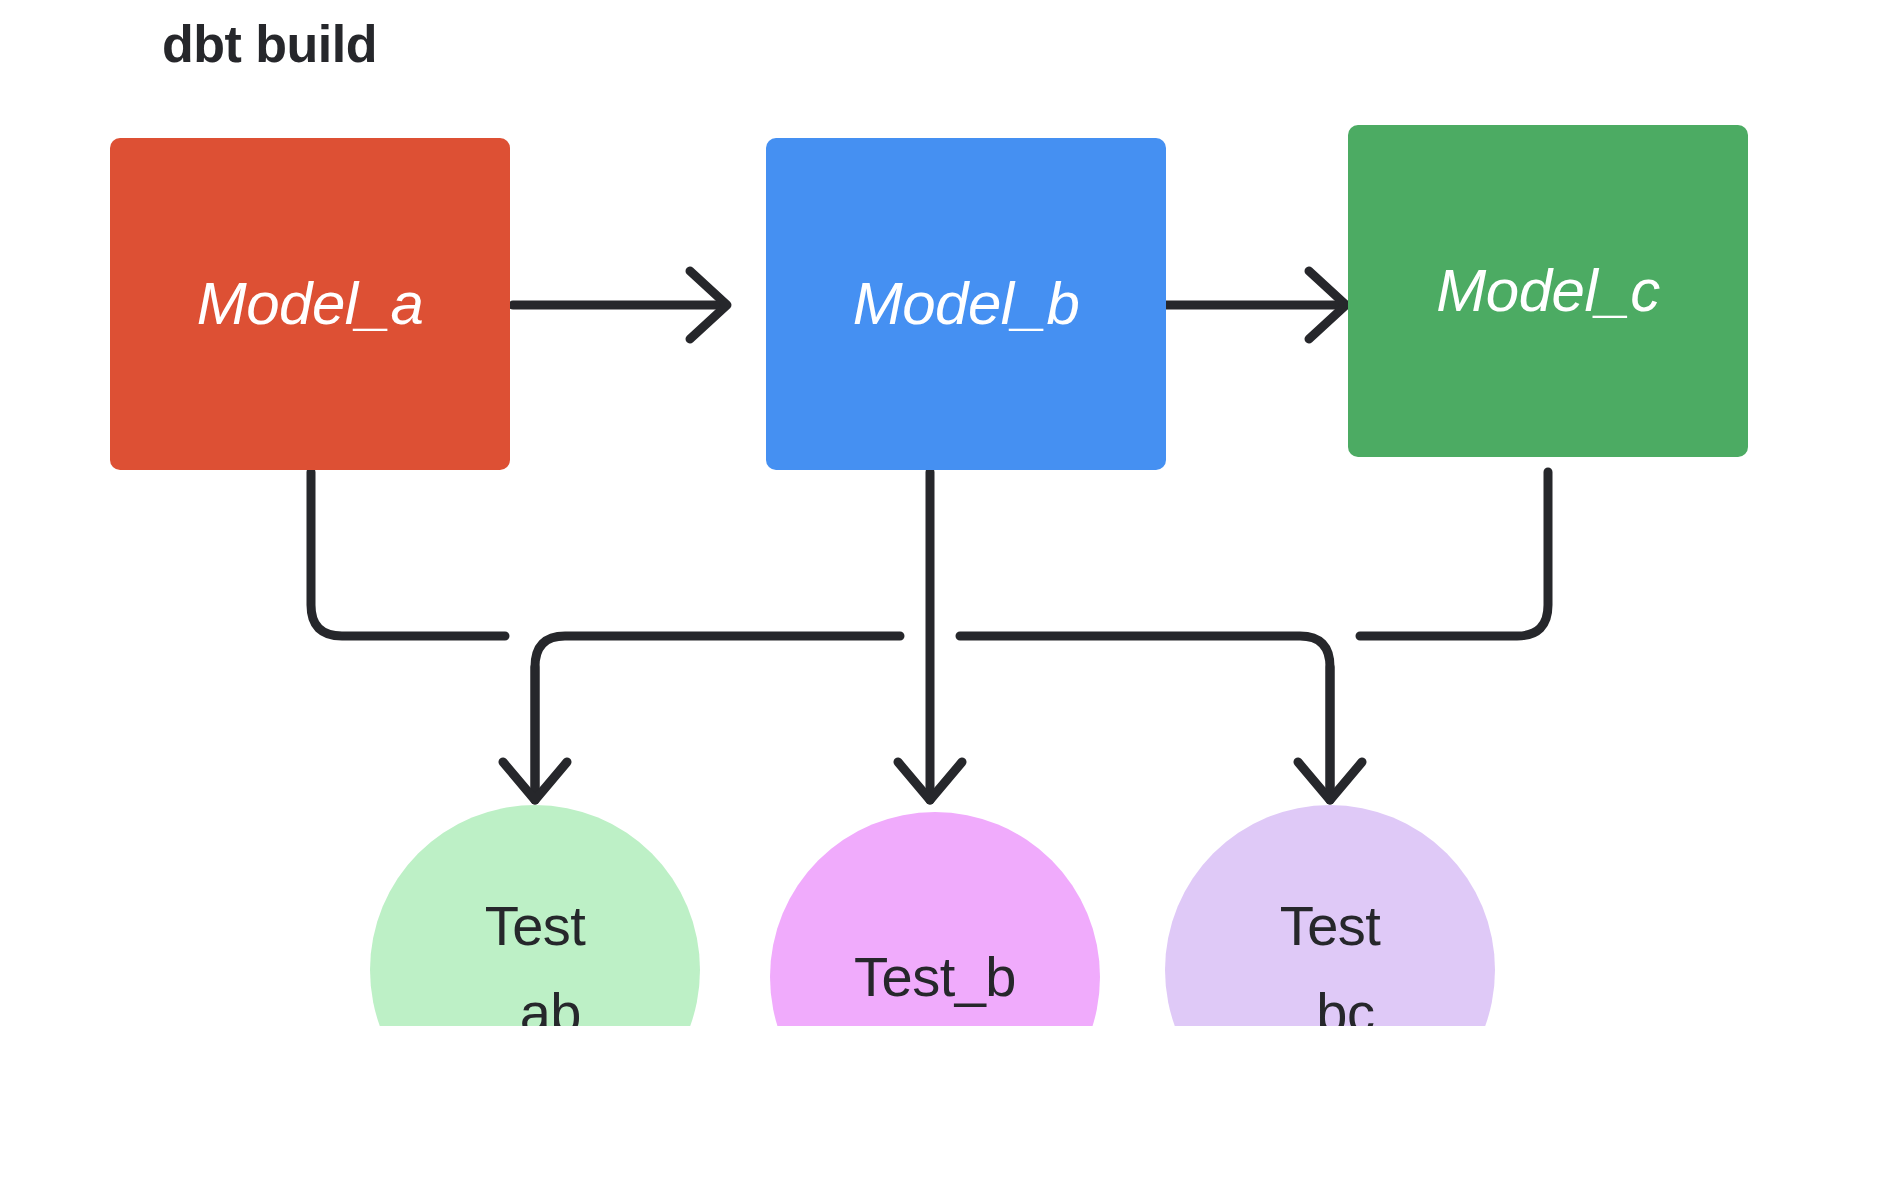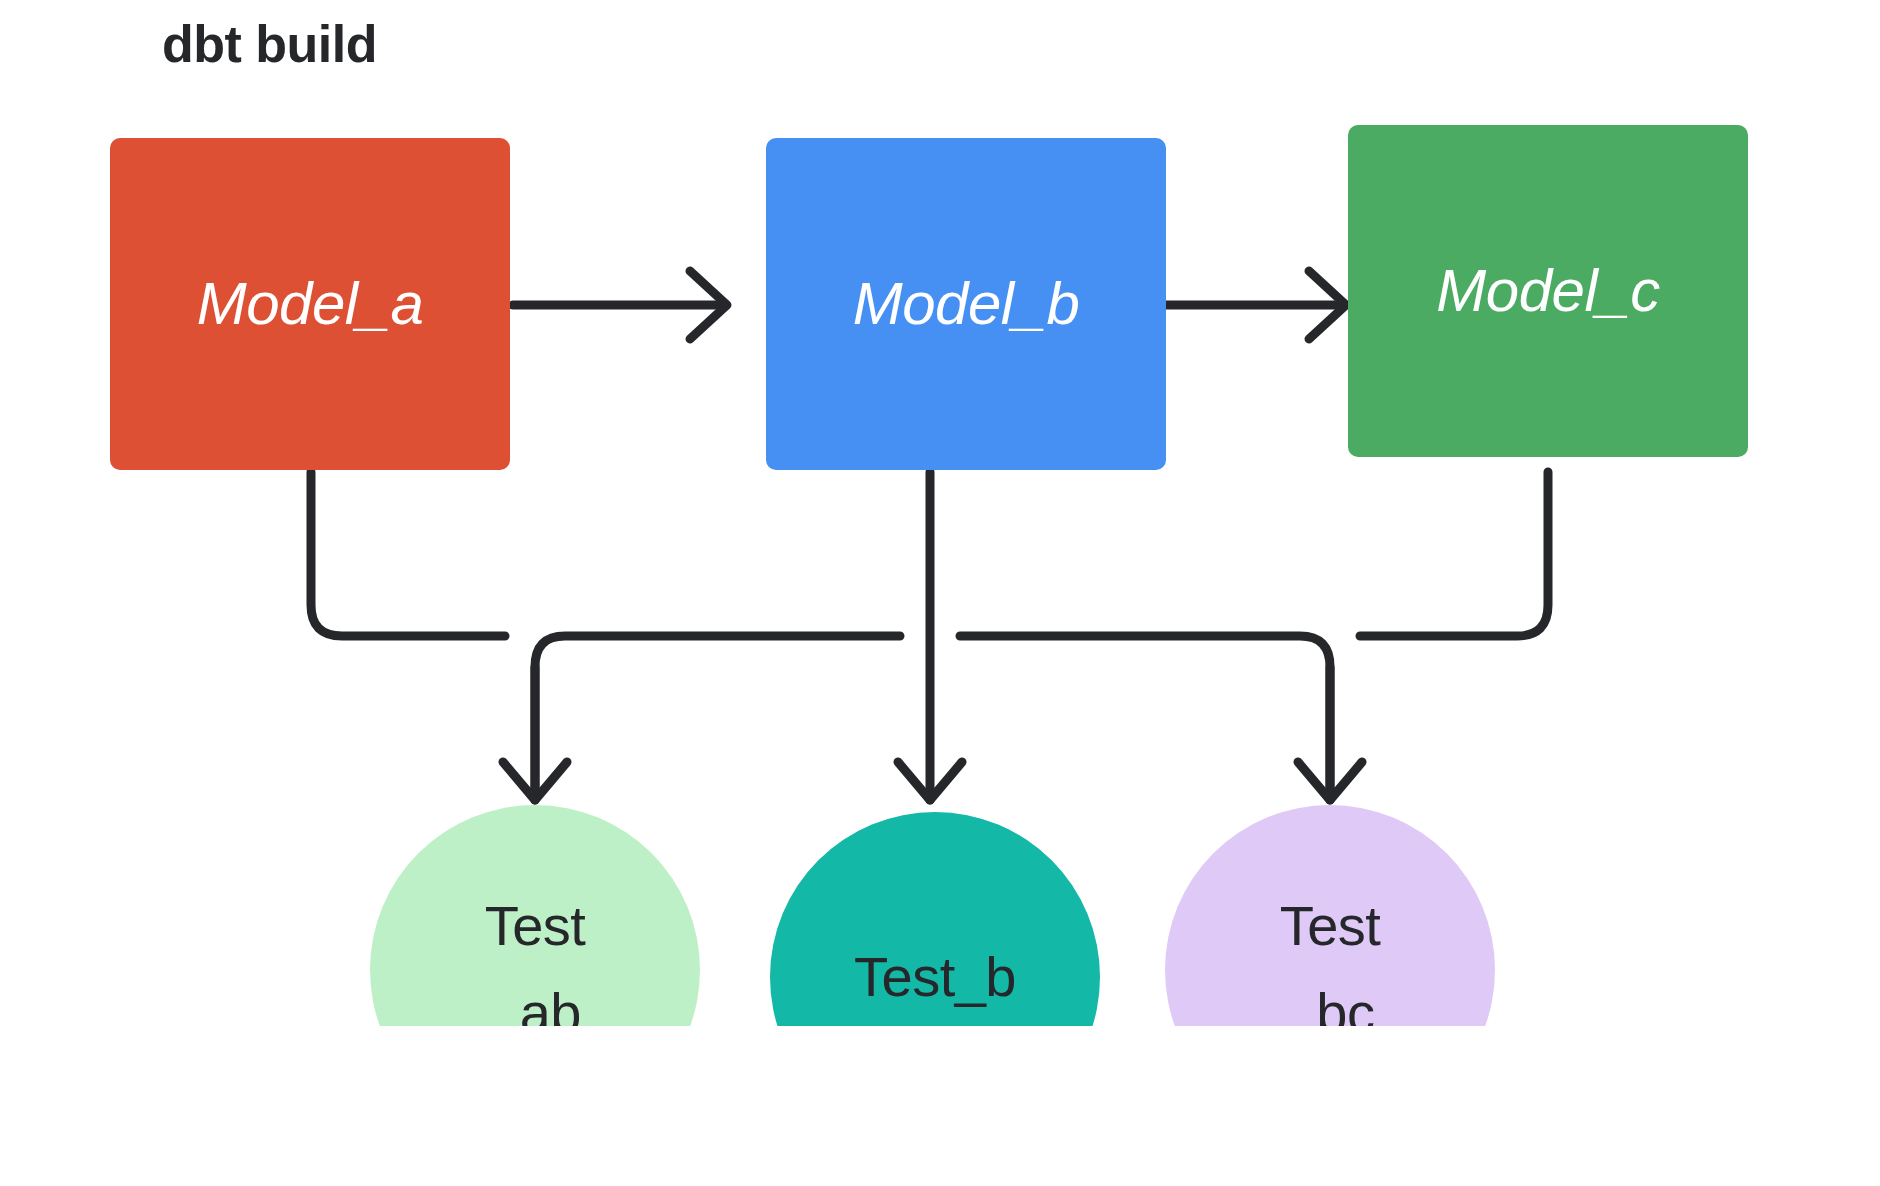--- a/index.html
+++ b/index.html
@@ -146,21 +146,21 @@
 
   <div class="model-node" id="node-model-c" style="background:#4CAB63">
     <span class="model-label">Model_c</span>
   </div>
 
   <div class="test-node" id="node-test-ab" style="background:#BDF0C6">
     <span class="test-label">Test
 _ab</span>
   </div>
 
-  <div class="test-node" id="node-test-b" style="background:#14b8a6">
+  <div class="test-node" id="node-test-b" style="background:#f0abfc">
     <span class="test-label">Test_b</span>
   </div>
 
   <div class="test-node" id="node-test-bc" style="background:#DFC9F7">
     <span class="test-label">Test
 _bc</span>
   </div>
 
 </div>
 

